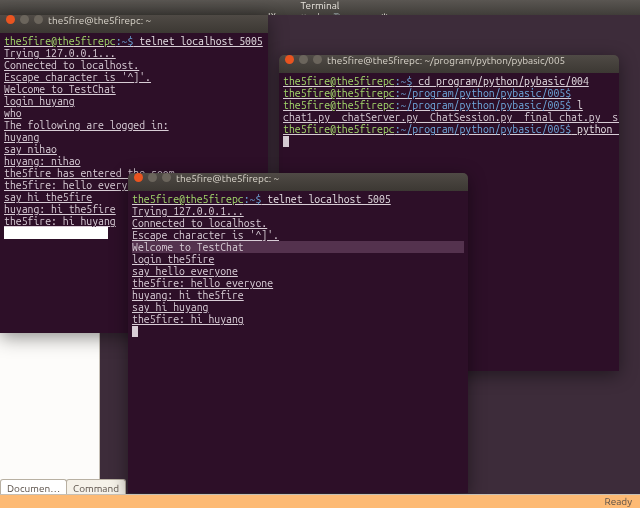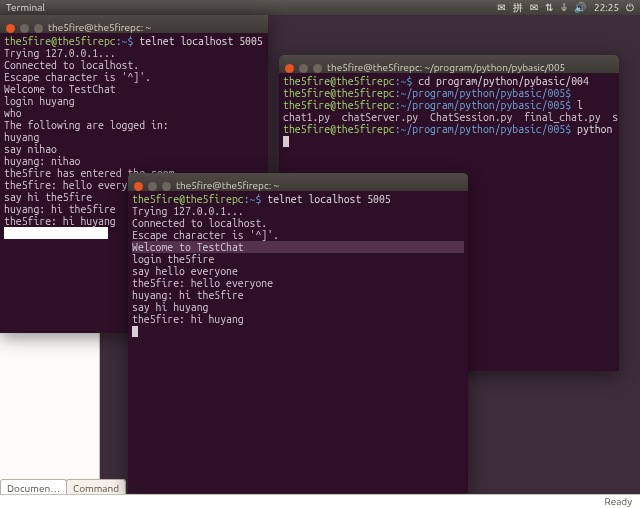--- a/index.html
+++ b/index.html
@@ -13,20 +13,21 @@
   }
   .menubar {
     height: 15px;
     background: linear-gradient(#5a5652, #403d39);
     color: #e8e4dd;
     display: flex;
     align-items: center;
     padding: 0 6px;
     font-size: 10px;
     font-family: Ubuntu, sans-serif;
+    flex-direction: column;
   }
   .menubar .title { flex: 1; }
   .menubar .tray { display: flex; gap: 7px; align-items: center; }
   .menubar .tray span { font-size: 10px; }
   .desktop {
     position: relative;
     width: 100%;
     height: calc(100% - 15px);
     background: #3d2c3a;
   }
@@ -51,21 +52,21 @@
     color: #5a5048;
     border-bottom: none;
     border-radius: 3px 3px 0 0;
     margin-right: -1px;
   }
   .editor-pane .tab.active { background: #fff; }
   .statusbar {
     position: absolute;
     bottom: 0; left: 0; right: 0;
     height: 14px;
-    background: #ffffff;
+    background: #fdba74;
     border-top: 1px solid #c6c0b6;
     font-family: Ubuntu, sans-serif;
     font-size: 10px;
     color: #5a5048;
     display: flex;
     justify-content: flex-end;
     align-items: center;
     padding: 0 8px;
   }
   .termwin {
@@ -73,37 +74,38 @@
     background: #2d0f28;
     color: #e0d6dd;
     border-radius: 5px 5px 0 0;
     box-shadow: 0 4px 18px rgba(0,0,0,.45);
     overflow: hidden;
   }
   .termwin .titlebar {
     height: 18px;
     background: linear-gradient(#4f4a45, #3c3833);
     display: flex;
-    align-items: flex-end;
+    align-items: flex-start;
     padding: 0 6px;
     gap: 5px;
     font-family: Ubuntu, sans-serif;
     font-size: 10px;
     color: #d9d4ca;
   }
   .wbtn { width: 9px; height: 9px; border-radius: 50%; display: inline-block; }
   .wbtn.close { background: #e95420; }
   .wbtn.min { background: #6b655c; }
   .wbtn.max { background: #6b655c; }
   .termwin .body {
     padding: 2px 4px;
     line-height: 12px;
     font-size: 10.5px;
     white-space: pre;
     color: #d8cdd6;
+    text-decoration: underline;
   }
   .prompt { color: #a3d96b; }
   .path { color: #6fa8dc; }
   .cmd { color: #e5dfe3; }
   .cursor {
     display: inline-block;
     width: 6px; height: 11px;
     background: #d8cdd6;
     vertical-align: text-bottom;
   }

